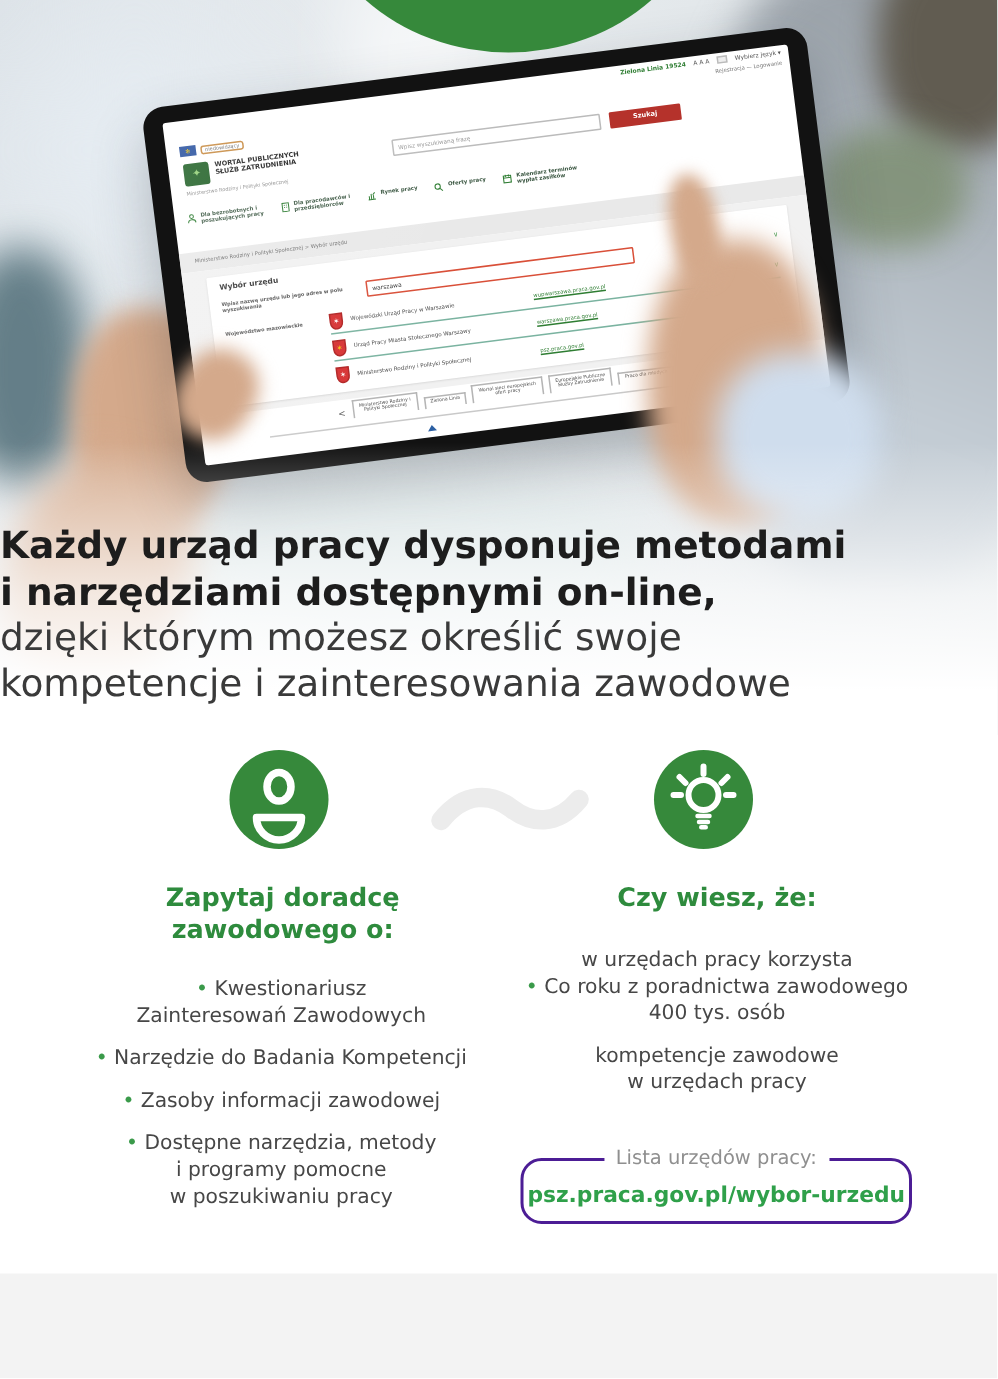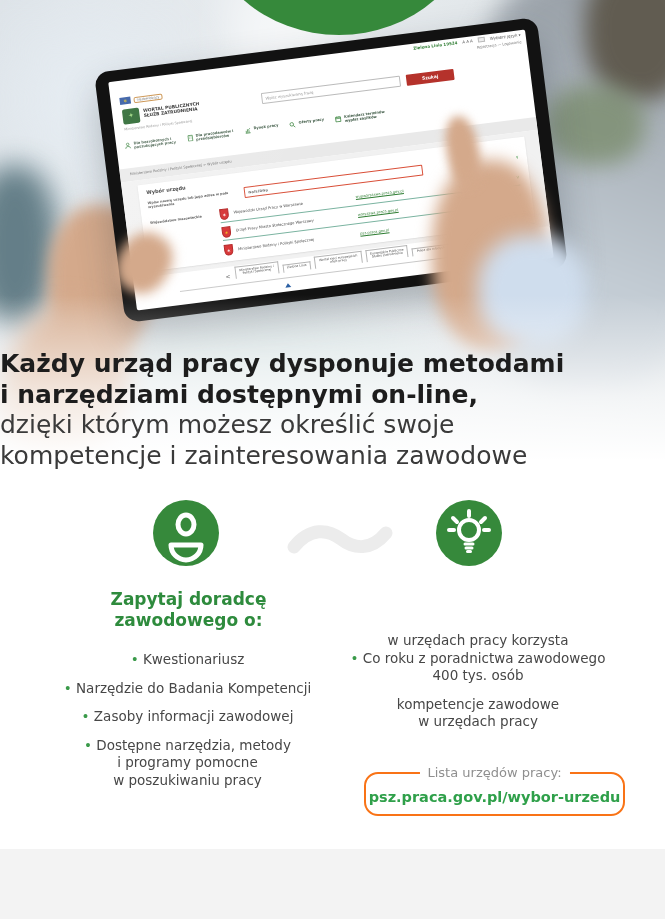--- a/index.html
+++ b/index.html
@@ -106,22 +106,22 @@
   .colhead-left  { left:36px;  width:305px; }
   .colhead-right { left:345px; width:266px; }
 
   .collist { position:absolute; font-size:13.5px; line-height:17.6px; color:#474747; text-align:center; z-index:6; }
   .collist-left  { left:30px;  width:315px; top:651px; }
   .collist-right { left:340px; width:276px; top:632px; }
   .citem { margin-bottom:11px; }
   .bullet { color:#3a9a4a; }
 
   
-  .linkbox { position:absolute; left:364px; top:772px; width:261px; height:44px; z-index:6;
-             border:2px solid #f97316; border-radius:14px; }
+  .linkbox { position:absolute; left:347px; top:772px; width:261px; height:44px; z-index:6;
+             border:2px solid #4c1d95; border-radius:14px; }
   .linkbox-label { position:absolute; top:-9px; left:50%; transform:translateX(-50%); background:#fff;
                    padding:0 8px; font-size:13px; color:#8f8f8f; white-space:nowrap; }
   .linkbox-url { position:absolute; left:0; right:0; top:15px; text-align:center;
                  font-size:14.5px; font-weight:bold; color:#2FA04A; }
 
   
   .mfooter { position:absolute; left:0; top:849px; width:665px; height:70px; background:#f3f3f3; z-index:6; }
 </style>
 </head>
 <body>
@@ -279,34 +279,36 @@
     </svg>
   </div>
 
   <div class="colhead colhead-left">
     <div>Zapytaj doradcę</div>
     <div>zawodowego o:</div>
   </div>
   <div class="collist collist-left">
     <div class="citem">
       <div><span class="bullet">•</span> <span>Kwestionariusz</span></div>
+      <div>Zainteresowań Zawodowych</div>
     </div>
     <div class="citem">
       <div><span class="bullet">•</span> <span>Narzędzie do Badania Kompetencji</span></div>
     </div>
     <div class="citem">
       <div><span class="bullet">•</span> <span>Zasoby informacji zawodowej</span></div>
     </div>
     <div class="citem">
       <div><span class="bullet">•</span> <span>Dostępne narzędzia, metody</span></div>
       <div>i programy pomocne</div>
       <div>w poszukiwaniu pracy</div>
     </div>
   </div>
 
+  <div class="colhead colhead-right">Czy wiesz, że:</div>
   <div class="collist collist-right">
     <div class="citem">
       <div>w urzędach pracy korzysta</div>
       <div><span class="bullet">•</span> <span>Co roku z poradnictwa zawodowego</span></div>
       <div>400 tys. osób</div>
     </div>
     <div class="citem">
       <div>kompetencje zawodowe</div>
       <div>w urzędach pracy</div>
     </div>

